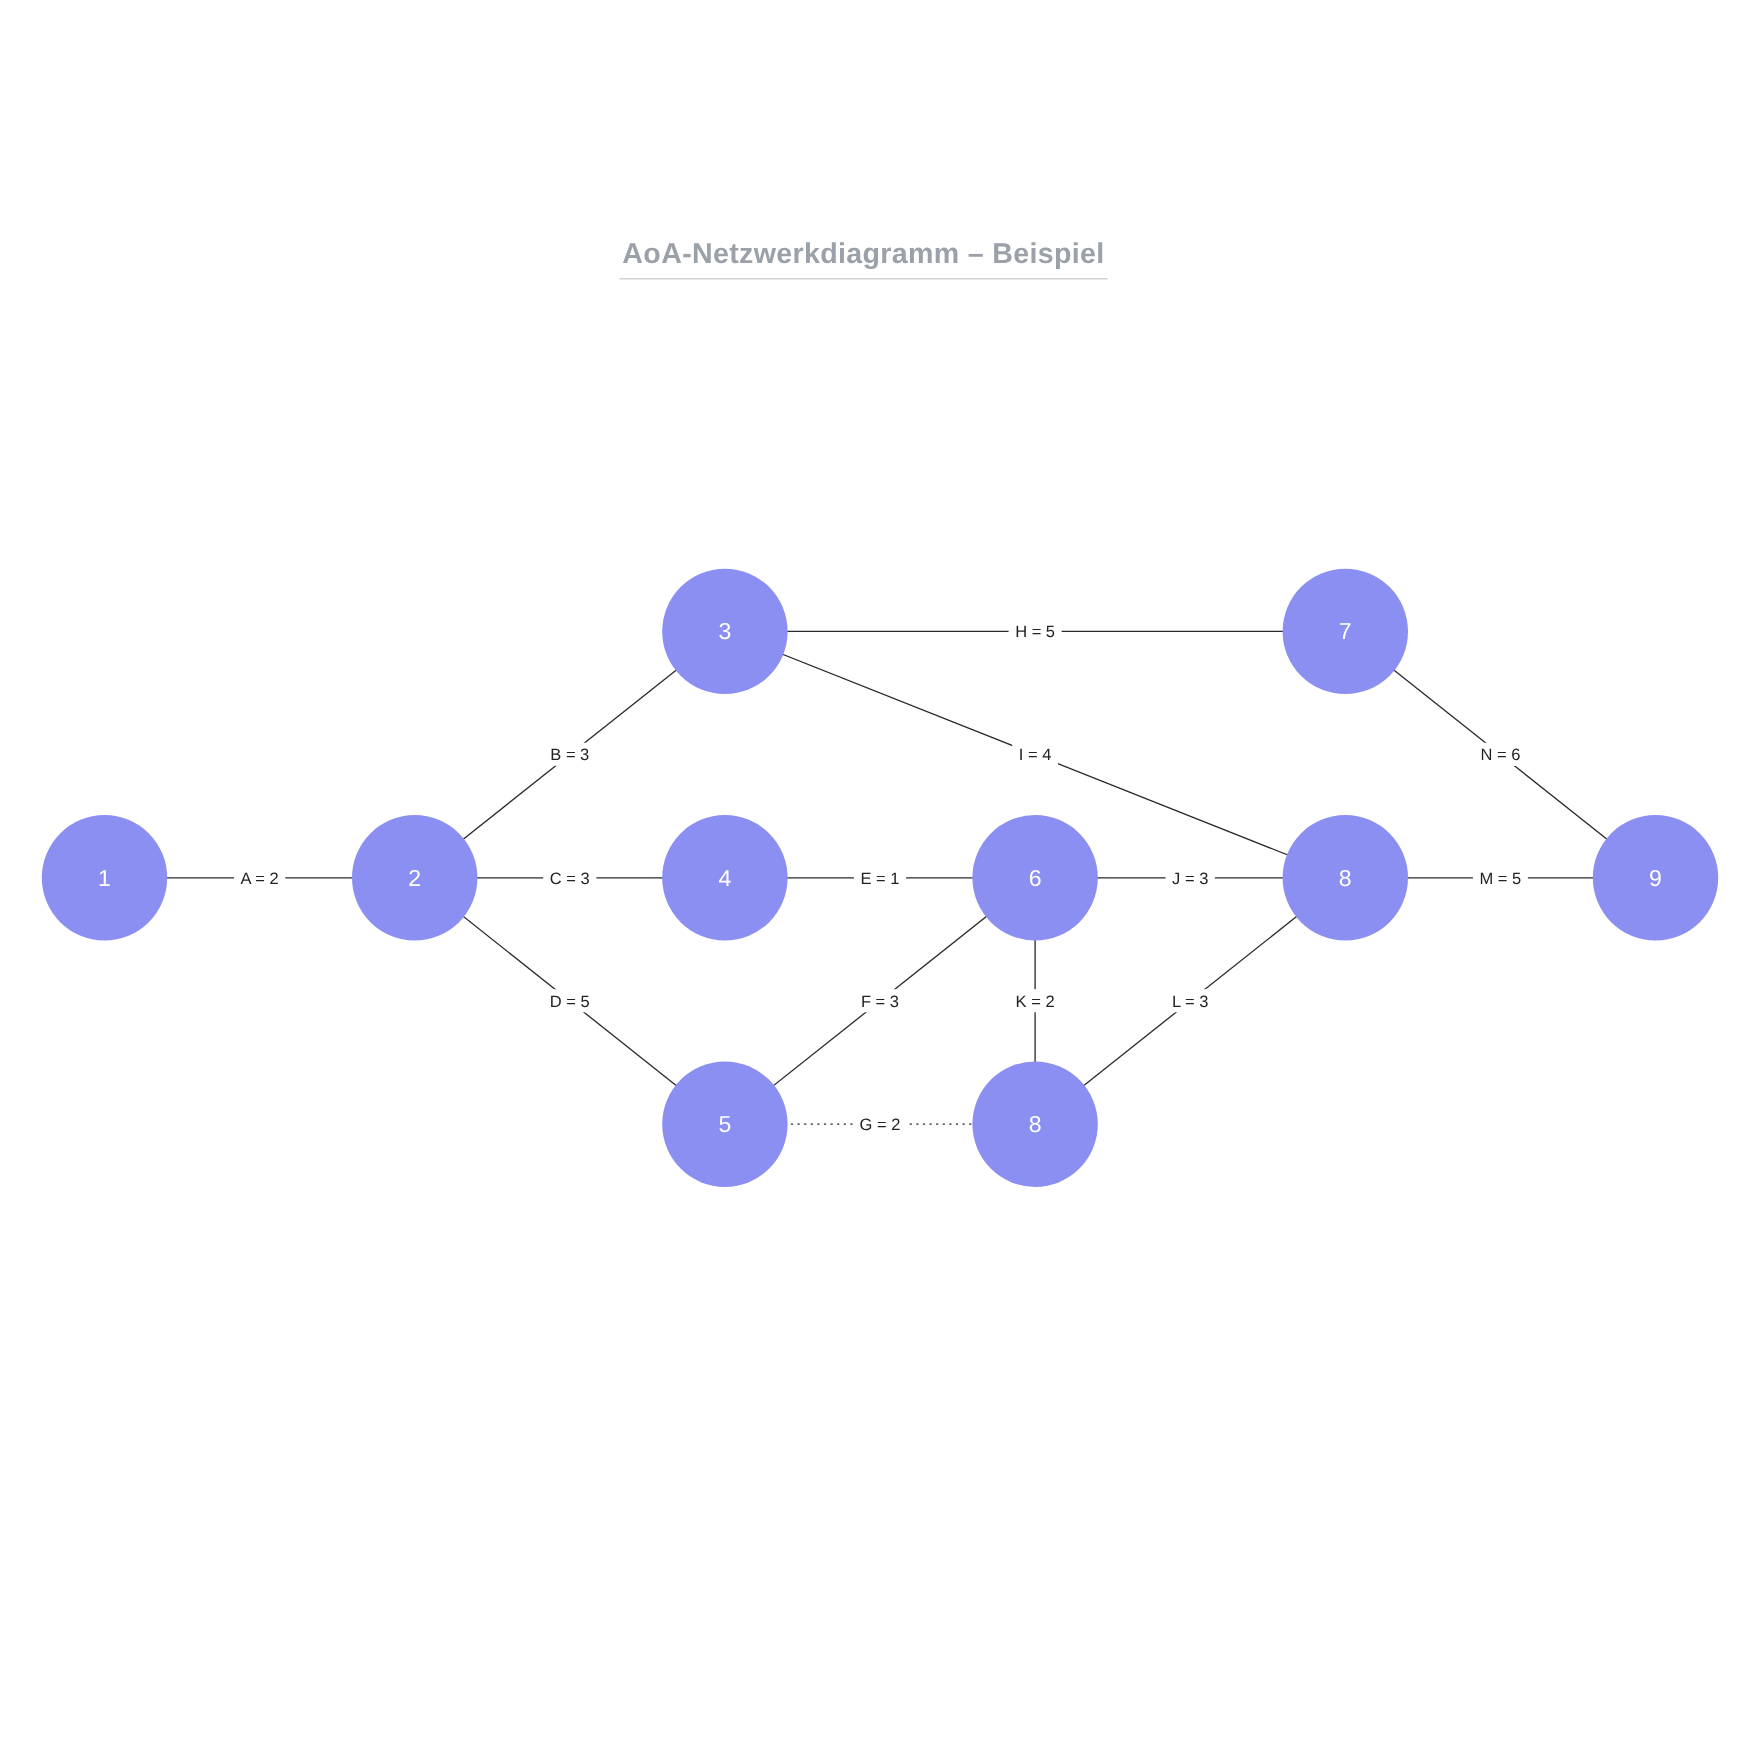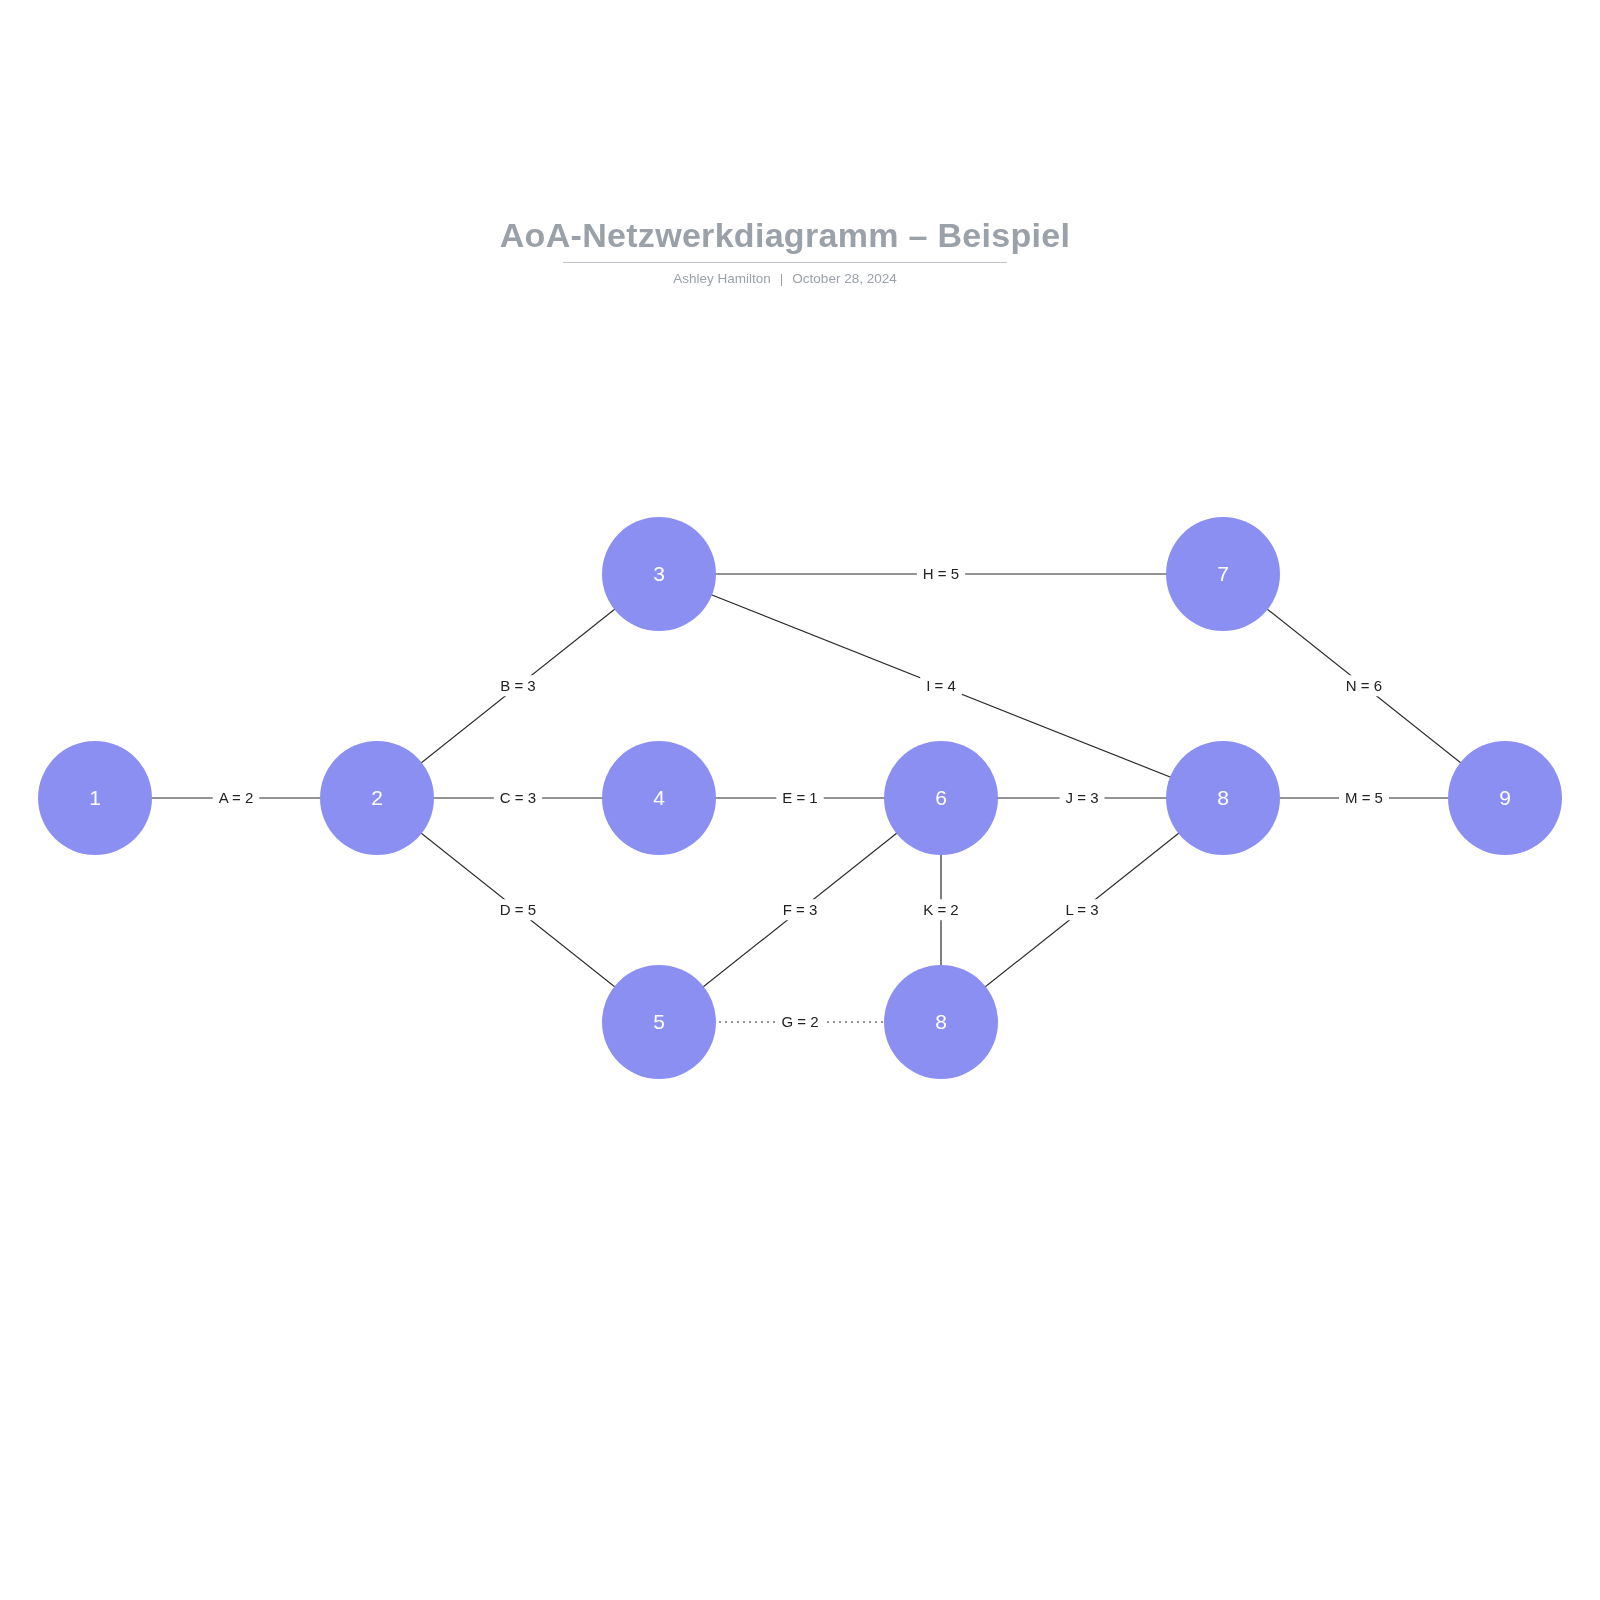--- a/index.html
+++ b/index.html
@@ -16,21 +16,21 @@
     overflow: hidden;
   }
   #header {
     position: absolute;
     top: 216px;
     left: 0;
     width: 1570px;
     text-align: center;
   }
   #doc-title {
-    font-size: 34px;
+    font-size: 26px;
     font-weight: bold;
     color: #9ba1a9;
     line-height: 1.15;
     letter-spacing: 0.3px;
   }
   #title-rule {
     width: 444px;
     height: 1px;
     background: #bfc3c8;
     margin: 7px auto 8px auto;
@@ -60,23 +60,20 @@
   }
 </style>
 </head>
 <body>
 
 <div id="page">
 
   <div id="header">
     <div id="doc-title">AoA-Netzwerkdiagramm – Beispiel</div>
     <div id="title-rule"></div>
-    <div id="doc-subtitle">
-      <span>Ashley Hamilton</span><span class="sep">|</span><span>October 28, 2024</span>
-    </div>
   </div>
 
   <svg id="diagram" width="1600" height="1600" viewBox="0 0 1600 1600">
       <line x1="95" y1="798" x2="377" y2="798" stroke="#2a2a2a" stroke-width="1.2"></line>
       <line x1="377" y1="798" x2="659" y2="574" stroke="#2a2a2a" stroke-width="1.2"></line>
       <line x1="377" y1="798" x2="659" y2="798" stroke="#2a2a2a" stroke-width="1.2"></line>
       <line x1="377" y1="798" x2="659" y2="1022" stroke="#2a2a2a" stroke-width="1.2"></line>
       <line x1="659" y1="798" x2="941" y2="798" stroke="#2a2a2a" stroke-width="1.2"></line>
       <line x1="659" y1="1022" x2="941" y2="798" stroke="#2a2a2a" stroke-width="1.2"></line>
       <line x1="659" y1="1022" x2="941" y2="1022" stroke="#2a2a2a" stroke-width="1.2" stroke-dasharray="2 4"></line>

